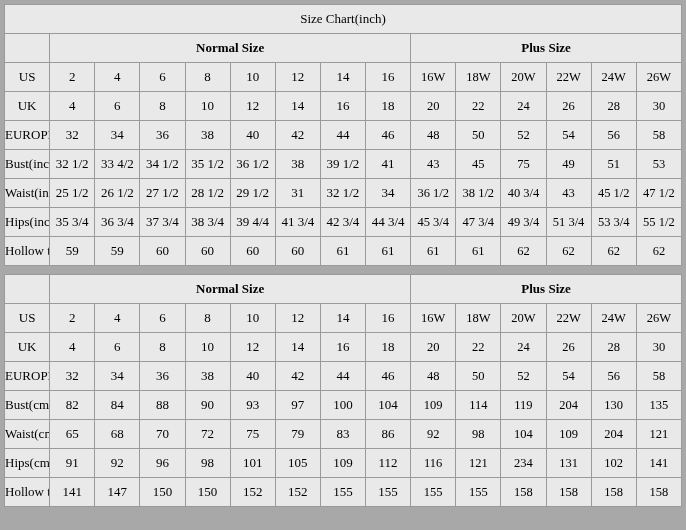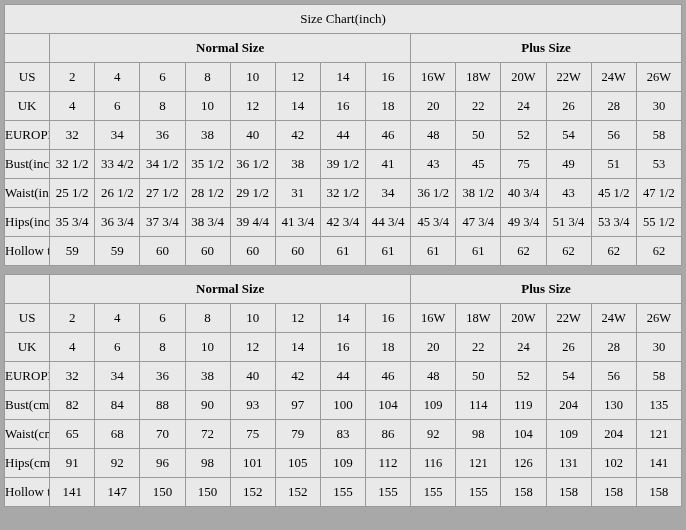--- a/index.html
+++ b/index.html
@@ -314,21 +314,21 @@
         <td class="cell">91</td>
         <td class="cell">92</td>
         <td class="cell">96</td>
         <td class="cell">98</td>
         <td class="cell">101</td>
         <td class="cell">105</td>
         <td class="cell">109</td>
         <td class="cell">112</td>
         <td class="cell plus">116</td>
         <td class="cell plus">121</td>
-        <td class="cell plus">126</td>
+        <td class="cell plus">234</td>
         <td class="cell plus">131</td>
         <td class="cell plus">102</td>
         <td class="cell plus">141</td>
       </tr>
 
       <tr>
         <td class="rowlabel">Hollow to Floor(cm)</td>
         <td class="cell">141</td>
         <td class="cell">147</td>
         <td class="cell">150</td>

